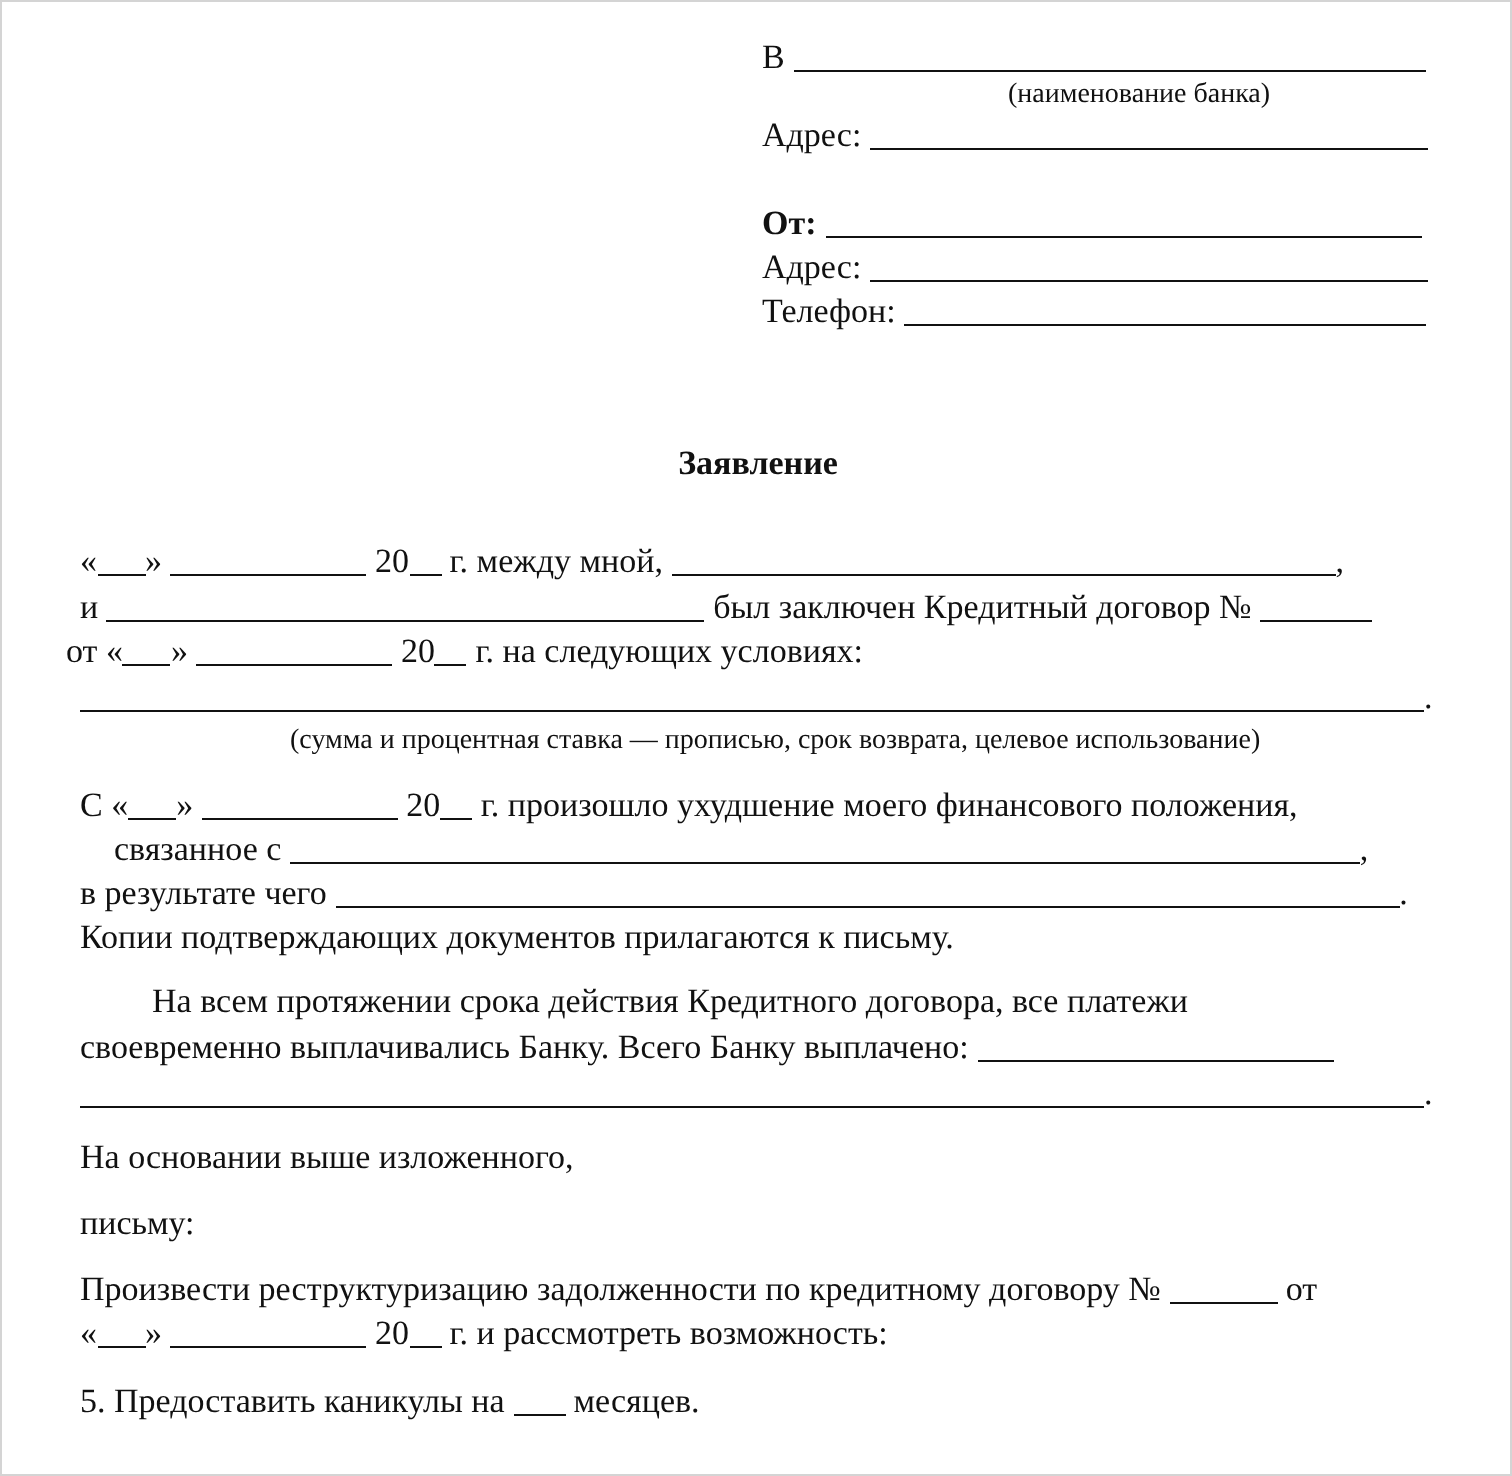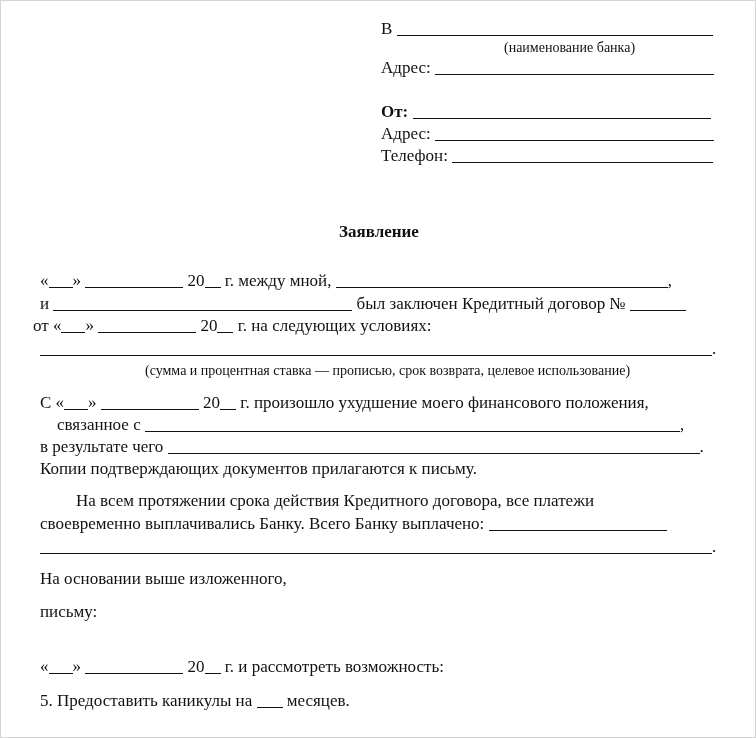--- a/index.html
+++ b/index.html
@@ -74,17 +74,18 @@
   <div class="line" style="left:39px;top:457px;">Копии подтверждающих документов прилагаются к письму.</div>
 
   <div class="line" style="left:39px;top:489px;margin-left:36px;">На всем протяжении срока действия Кредитного договора, все платежи</div>
   <div class="line" style="left:39px;top:512px;"><span>своевременно выплачивались Банку. Всего Банку выплачено:</span> <span class="u" style="width:178px;"></span></div>
   <div class="line" style="left:39px;top:535px;"><span class="u" style="width:672px;"></span><span>.</span></div>
 
   <div class="line" style="left:39px;top:567px;">На основании выше изложенного,</div>
 
   <div class="line" style="left:39px;top:600px;">письму:</div>
 
+  <div class="line" style="left:39px;top:633px;"><span>Произвести реструктуризацию задолженности по кредитному договору №</span> <span class="u" style="width:54px;"></span> <span>от</span></div>
   <div class="line" style="left:39px;top:655px;"><span>«</span><span class="u" style="width:24px;"></span><span>»</span> <span class="u" style="width:98px;"></span> <span>20</span><span class="u" style="width:16px;"></span> <span>г. и рассмотреть возможность:</span></div>
 
   <div class="line" style="left:39px;top:689px;"><span>5. Предоставить каникулы на</span> <span class="u" style="width:26px;"></span> <span>месяцев.</span></div>
 
 </div>
 
 </body></html>

